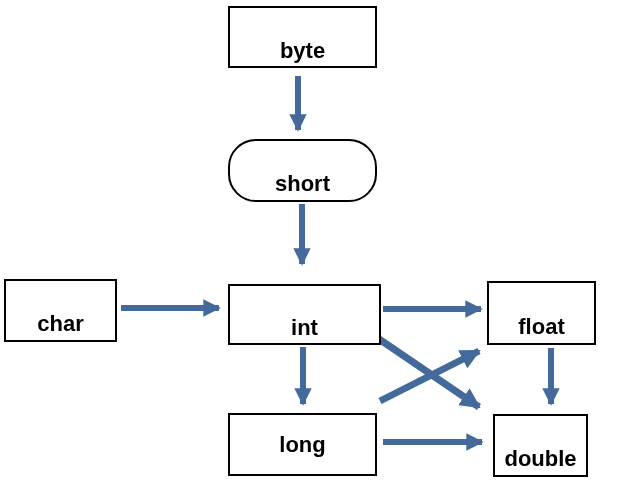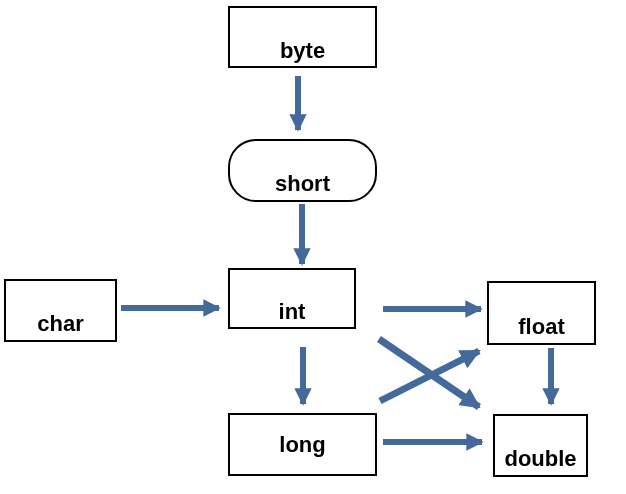--- a/index.html
+++ b/index.html
@@ -35,21 +35,21 @@
     font-size: 22px;
     font-weight: 700;
     letter-spacing: 0px;
   }
   .node.text-high {
     padding-top: 0;
   }
   .node-byte   { left: 228px; top:   6px; width: 149px; height: 62px; }
   .node-short  { left: 228px; top: 139px; width: 149px; height: 63px; border-radius: 28px; }
   .node-char   { left:   4px; top: 279px; width: 113px; height: 63px; }
-  .node-int    { left: 228px; top: 268px; width: 128px; height: 61px; }
+  .node-int    { left: 228px; top: 284px; width: 153px; height: 61px; }
   .node-long   { left: 228px; top: 413px; width: 149px; height: 63px; }
   .node-float  { left: 487px; top: 281px; width: 109px; height: 64px; }
   .node-double { left: 493px; top: 414px; width: 95px; height: 63px; }
 </style>
 </head>
 <body>
 
 <div class="canvas">
 
   <svg class="arrow-layer" width="626" height="494" viewBox="0 0 626 494" xmlns="http://www.w3.org/2000/svg">

